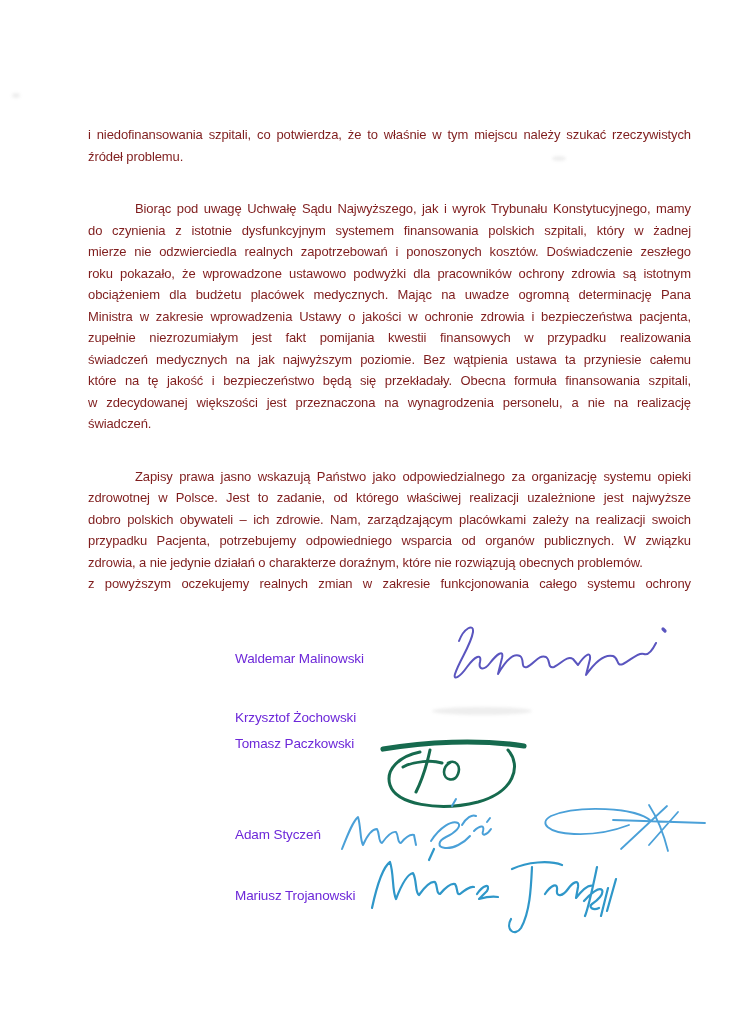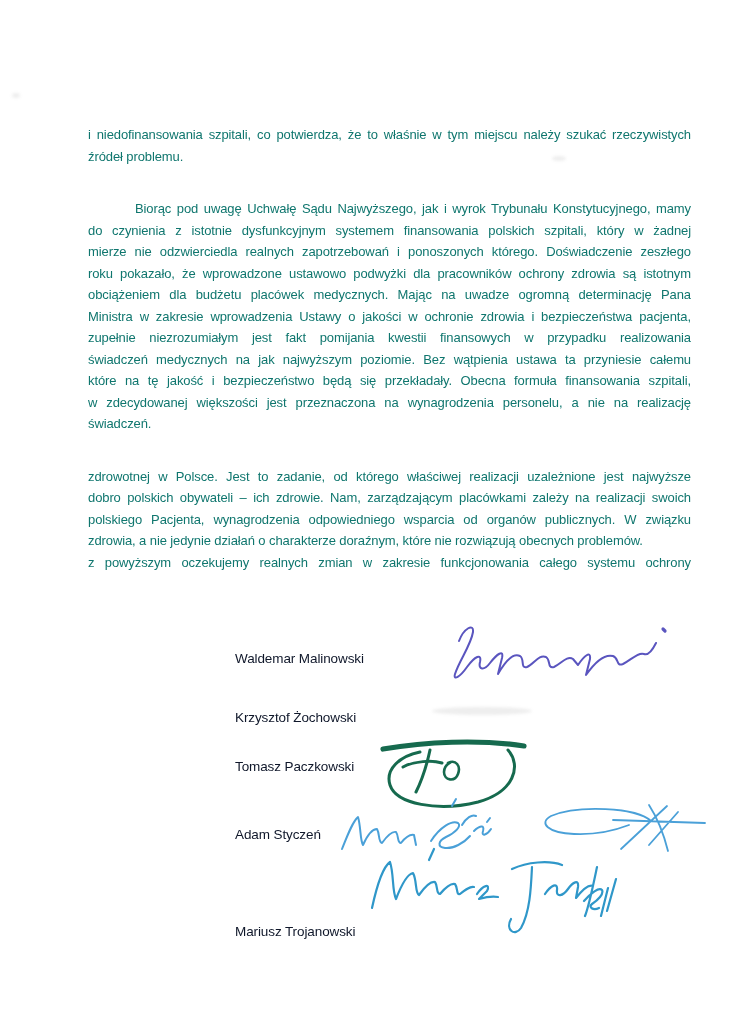--- a/index.html
+++ b/index.html
@@ -11,78 +11,79 @@
     overflow:hidden;
     font-family:"Liberation Sans","DejaVu Sans",sans-serif;
     color:#1d1d1f;
   }
   .textcol{
     position:absolute;
     left:88px;top:124px;width:603px;
     font-size:13px;
     letter-spacing:-0.1px;
     line-height:21.5px;
-    color:#0f766e;
+    color:#7f1d1d;
   }
   .para{margin:0;padding:0;}
   .para + .para{margin-top:31px;}
   .ln{display:block;text-align:justify;text-align-last:justify;white-space:normal;}
   .ln.last{text-align-last:left;}
   .ln.ind{text-indent:47px;}
   .signers{position:absolute;left:0;top:0;width:747px;height:1024px;}
   .signer-name{
     position:absolute;left:235px;
-    font-size:13.5px;letter-spacing:-0.1px;color:#0f172a;white-space:nowrap;text-align:center;
+    font-size:13.5px;letter-spacing:-0.1px;color:#6d28d9;white-space:nowrap;text-align:center;
   }
   .sig-overlay{position:absolute;left:0;top:0;width:747px;height:1024px;pointer-events:none;}
   .sig-overlay path{fill:none;stroke-linecap:round;stroke-linejoin:round;}
   .smudge{position:absolute;background:rgba(90,90,90,0.10);border-radius:50%;filter:blur(1.5px);}
 </style>
 </head>
 <body>
 
 <div class="page">
 
   <div class="textcol">
 
     <p class="para">
       <span class="ln">i niedofinansowania szpitali, co potwierdza, że to właśnie w tym miejscu należy szukać rzeczywistych</span>
       <span class="ln last">źródeł problemu.</span>
     </p>
 
     <p class="para">
       <span class="ln ind">Biorąc pod uwagę Uchwałę Sądu Najwyższego, jak i wyrok Trybunału Konstytucyjnego, mamy</span>
       <span class="ln">do czynienia z istotnie dysfunkcyjnym systemem finansowania polskich szpitali, który w żadnej</span>
-      <span class="ln">mierze nie odzwierciedla realnych zapotrzebowań i ponoszonych którego. Doświadczenie zeszłego</span>
+      <span class="ln">mierze nie odzwierciedla realnych zapotrzebowań i ponoszonych kosztów. Doświadczenie zeszłego</span>
       <span class="ln">roku pokazało, że wprowadzone ustawowo podwyżki dla pracowników ochrony zdrowia są istotnym</span>
       <span class="ln">obciążeniem dla budżetu placówek medycznych. Mając na uwadze ogromną determinację Pana</span>
       <span class="ln">Ministra w zakresie wprowadzenia Ustawy o jakości w ochronie zdrowia i bezpieczeństwa pacjenta,</span>
       <span class="ln">zupełnie niezrozumiałym jest fakt pomijania kwestii finansowych w przypadku realizowania</span>
       <span class="ln">świadczeń medycznych na jak najwyższym poziomie. Bez wątpienia ustawa ta przyniesie całemu</span>
       <span class="ln">które na tę jakość i bezpieczeństwo będą się przekładały. Obecna formuła finansowania szpitali,</span>
       <span class="ln">w zdecydowanej większości jest przeznaczona na wynagrodzenia personelu, a nie na realizację</span>
       <span class="ln last">świadczeń.</span>
     </p>
 
     <p class="para">
+      <span class="ln ind">Zapisy prawa jasno wskazują Państwo jako odpowiedzialnego za organizację systemu opieki</span>
       <span class="ln">zdrowotnej w Polsce. Jest to zadanie, od którego właściwej realizacji uzależnione jest najwyższe</span>
       <span class="ln">dobro polskich obywateli – ich zdrowie. Nam, zarządzającym placówkami zależy na realizacji swoich</span>
-      <span class="ln">polskiego Pacjenta, wynagrodzenia odpowiedniego wsparcia od organów publicznych. W związku</span>
+      <span class="ln">przypadku Pacjenta, potrzebujemy odpowiedniego wsparcia od organów publicznych. W związku</span>
       <span class="ln last">zdrowia, a nie jedynie działań o charakterze doraźnym, które nie rozwiązują obecnych problemów.</span>
       <span class="ln">z powyższym oczekujemy realnych zmian w zakresie funkcjonowania całego systemu ochrony</span>
     </p>
 
   </div>
 
   <div class="signers">
     <div class="signer-name" style="top:651px">Waldemar Malinowski</div>
     <div class="signer-name" style="top:710px">Krzysztof Żochowski</div>
-    <div class="signer-name" style="top:759px">Tomasz Paczkowski</div>
+    <div class="signer-name" style="top:736px">Tomasz Paczkowski</div>
     <div class="signer-name" style="top:827px">Adam Styczeń</div>
-    <div class="signer-name" style="top:924px">Mariusz Trojanowski</div>
+    <div class="signer-name" style="top:888px">Mariusz Trojanowski</div>
   </div>
 
   <div class="smudge" style="left:432px;top:707px;width:100px;height:8px;"></div>
   <div class="smudge" style="left:552px;top:156px;width:14px;height:5px;"></div>
   <div class="smudge" style="left:12px;top:93px;width:8px;height:5px;"></div>
 
   <svg class="sig-overlay" viewBox="0 0 747 1024" aria-hidden="true">
 
     <g stroke-width="2" stroke="#5a55bf">
       <path d="M459 641 C464 628 474 623 473 632 C471 645 459 661 455 674 C453 681 460 677 467 667 C475 656 482 653 480 662 C478 670 484 671 490 663 C497 654 504 649 502 658 L498 674 C506 660 514 653 520 656 C525 659 520 669 527 667 C534 664 539 654 546 657 C551 660 547 669 554 667 C561 664 567 655 573 659 L578 665 C584 656 591 650 590 659 L586 675 C595 662 605 654 613 656 C619 658 616 667 623 664 C631 660 638 652 644 654 C649 656 653 649 656 643"></path>

